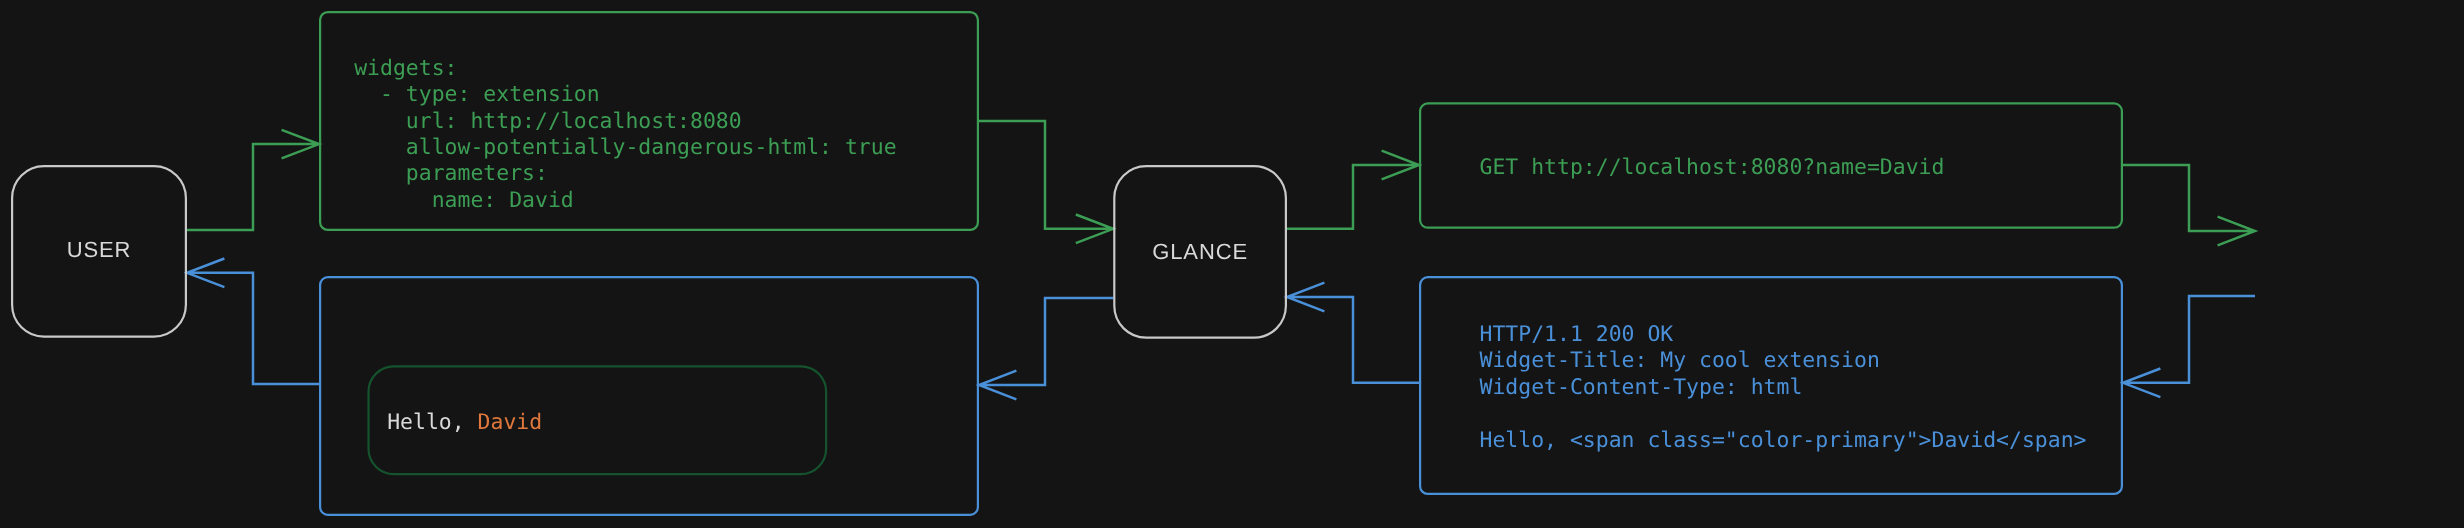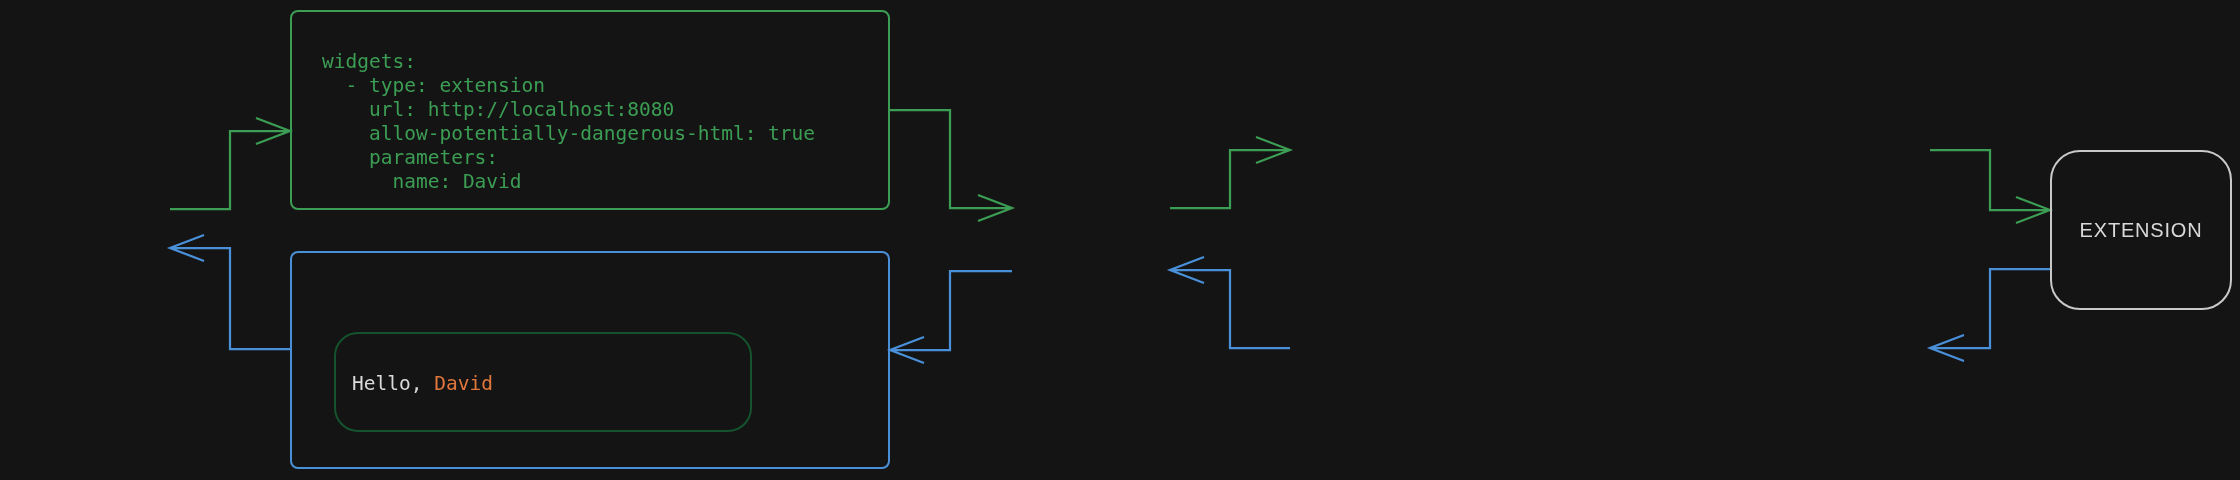--- a/index.html
+++ b/index.html
@@ -84,36 +84,49 @@
     <path class="arrow-green" d="M890,110 H950 V208 H1012 M978,195 L1012,208 L978,221"></path>
     <path class="arrow-green" d="M1170,208 H1230 V150 H1290 M1256,137 L1290,150 L1256,163"></path>
     <path class="arrow-green" d="M1930,150 H1990 V210 H2050 M2016,197 L2050,210 L2016,223"></path>
 
     <path class="arrow-blue" d="M2050,269 H1990 V348 H1930 M1964,335 L1930,348 L1964,361"></path>
     <path class="arrow-blue" d="M1290,348 H1230 V270 H1170 M1204,257 L1170,270 L1204,283"></path>
     <path class="arrow-blue" d="M1012,271 H950 V350 H890 M924,337 L890,350 L924,363"></path>
     <path class="arrow-blue" d="M290,349 H230 V248 H170 M204,235 L170,248 L204,261"></path>
   </svg>
 
+  <div class="box node" style="left:10px; top:150px; width:160px; height:157px;">
+    <span class="node-label">USER</span>
+  </div>
 
+  <div class="box node" style="left:1012px; top:150px; width:158px; height:158px;">
+    <span class="node-label">GLANCE</span>
+  </div>
 
-  <div class="box node" style="left:2050px; top:150px; width:182px; height:160px;">
-    <span class="node-label">EXTENSION</span>
-  </div>
 
   <div class="box green-box" style="left:290px; top:10px; width:600px; height:200px;">
     <div class="code code-green" style="left:30px; top:38px;">widgets:
   - type: extension
     url: http://localhost:8080
     allow-potentially-dangerous-html: true
     parameters:
       name: David</div>
   </div>
 
+  <div class="box green-box" style="left:1290px; top:93px; width:640px; height:115px;">
+    <div class="code code-green" style="left:53px; top:45px;">GET http://localhost:8080?name=David</div>
+  </div>
 
+  <div class="box blue-box" style="left:1290px; top:251px; width:640px; height:199px;">
+    <div class="code code-blue" style="left:53px; top:39px;">HTTP/1.1 200 OK
+Widget-Title: My cool extension
+Widget-Content-Type: html
+
+Hello, &lt;span class="color-primary"&gt;David&lt;/span&gt;</div>
+  </div>
 
   <div class="box blue-box" style="left:290px; top:251px; width:600px; height:218px;">
     <div class="inner-box" style="left:42px; top:79px; width:418px; height:100px;">
       <div class="code code-white" style="left:16px; top:38px;"><span>Hello, </span><span class="greeting-name">David</span></div>
     </div>
   </div>
 
 </div>
 
 </body></html>

